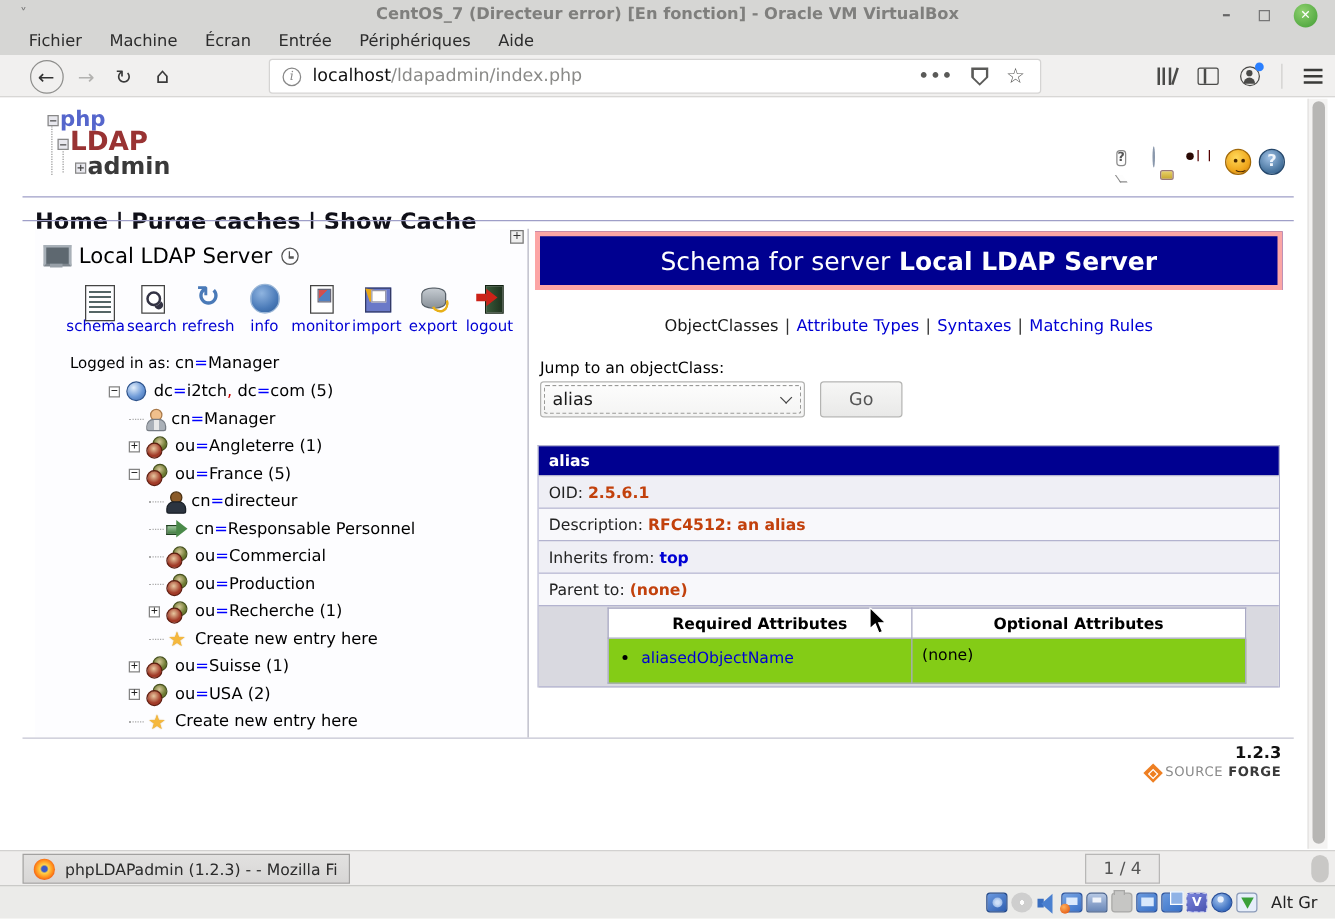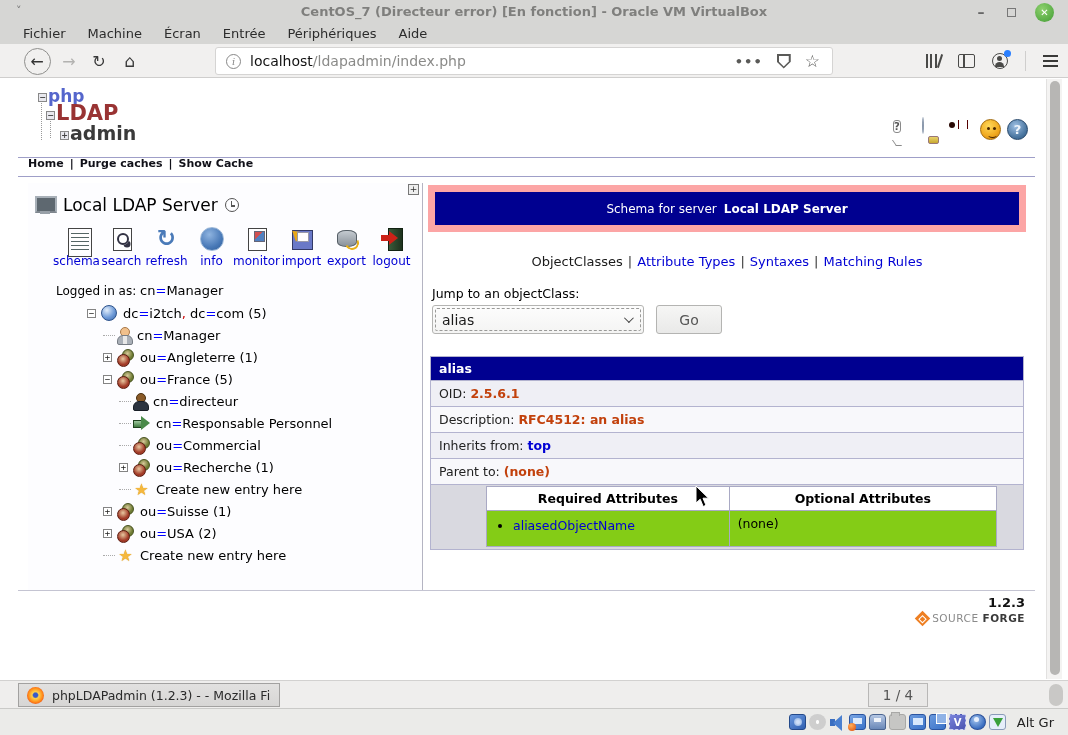--- a/index.html
+++ b/index.html
@@ -74,21 +74,21 @@
   .hd-bulb::after { content:""; position:absolute; left:6px; bottom:-3px; width:9px; height:6px; background:linear-gradient(#e8d26a,#c8a830); border:1px solid #977; border-radius:2px; }
   .hd-bug { width:18px; height:13px; margin-top:4px; background:radial-gradient(circle at 40% 35%, #f05040, #bb1208 70%); border-radius:50%; transform:rotate(-28deg); }
   .hd-bug::before { content:""; position:absolute; left:-2px; top:4px; width:6px; height:6px; background:#2a0a05; border-radius:50%; }
   .hd-bug::after { content:""; position:absolute; left:7px; top:2px; width:8px; height:9px; border-left:1.4px solid #500; border-right:1.4px solid #500; }
   .hd-smiley { width:21px; height:21px; border-radius:50%; background:radial-gradient(circle at 42% 32%, #ffd95a, #f0a81e 60%, #c87808); border:1px solid #a06808; }
   .hd-smiley::before { content:""; position:absolute; left:6px; top:7px; width:3px; height:3px; border-radius:50%; background:#4a2800; box-shadow:6px 0 0 #4a2800; }
   .hd-smiley::after { content:""; position:absolute; left:6px; top:10px; width:9px; height:6px; border:1.6px solid transparent; border-bottom-color:#4a2800; border-radius:50%; }
   .hd-qmark { width:21px; height:21px; border-radius:50%; background:radial-gradient(circle at 40% 32%, #9fc0e4, #49759f 65%, #2c5680); border:1px solid #24466a; color:#eef4fb; font-weight:bold; font-size:13px; text-align:center; line-height:20px; }
 
   .rule { position:absolute; left:18px; width:1017px; height:0; border-top:1px solid #9f9fc8; }
-  .top-nav { position:absolute; left:28px; top:79px; font-size:11px; font-weight:bold; color:#101018; }
+  .top-nav { position:absolute; left:28px; top:89px; font-size:18px; font-weight:bold; color:#101018; }
   .top-nav a { color:#101018; text-decoration:none; }
   .top-nav .sep { padding:0 6px; }
 
   
   .tree-panel { position:absolute; left:28px; top:105px; width:395px; height:407px; background:#fdfdff; border-right:1px solid #b4b4c2; border-bottom:0; }
   .tree-plus { position:absolute; right:3px; top:1px; width:11px; height:11px; border:1px solid #777; background:#eee; font-size:9px; line-height:9px; text-align:center; color:#333; }
   .server-line { position:absolute; left:6px; top:12px; display:flex; align-items:center; gap:7px; }
   .ic-computer { width:22px; height:18px; position:relative; }
   .ic-computer::before { content:""; position:absolute; left:1px; top:0; width:18px; height:13px; background:#5e6870; border:2.5px solid #a8b0b8; border-bottom-color:#7e868e; }
   .ic-computer::after { content:""; position:absolute; left:6px; bottom:0; width:10px; height:3px; background:#98a0a8; }
@@ -137,21 +137,21 @@
   .ic-people { width:17px; height:17px; position:relative; }
   .ic-people::before { content:""; position:absolute; right:0px; top:0px; width:10px; height:10px; border-radius:50%; background:radial-gradient(circle at 45% 35%, #d8c89a, #6d7b33 60%); border:1px solid #47511e; }
   .ic-people::after { content:""; position:absolute; left:0px; top:5px; width:11px; height:11px; border-radius:50%; background:radial-gradient(circle at 45% 35%, #e8c8a0, #a23b28 60%); border:1px solid #5e1e12; }
   .ic-arrow-right { width:17px; height:14px; position:relative; }
   .ic-arrow-right::before { content:""; position:absolute; left:0; top:4px; width:8px; height:6px; background:linear-gradient(180deg,#9ec89e,#3f7a3f); border:1px solid #1e421e; border-right:0; }
   .ic-arrow-right::after { content:""; position:absolute; left:8px; top:0px; width:0; height:0; border-top:7px solid transparent; border-bottom:7px solid transparent; border-left:9px solid #4a8a4a; }
   .ic-star { width:17px; height:17px; color:#f5b83d; font-size:16px; line-height:17px; text-align:center; text-shadow:0 0 1px #c88a10; }
 
   
   .schema-panel { position:absolute; left:428px; top:107px; width:598px; }
-  .schema-header { height:47px; background:#000090; border:7px solid #fca5a5; color:#fff; font-size:12px; display:flex; align-items:center; justify-content:center; }
+  .schema-header { height:47px; background:#000090; border:4px solid #fca5a5; color:#fff; font-size:20px; display:flex; align-items:center; justify-content:center; }
   .schema-header b { margin-left:7px; }
   .schema-links { margin-top:22px; text-align:center; font-size:13px; color:#222; }
   .schema-links a { color:#0000d4; text-decoration:none; }
   .schema-links .cur { color:#1a1a1a; }
   .schema-links .sep { padding:0 5px; color:#333; }
   .jump-label { margin-top:17px; font-size:12.5px; color:#000; padding-left:4px; }
   .jump-row { margin-top:4px; padding-left:4px; display:flex; gap:12px; }
   .jump-select { width:212px; height:29px; background:linear-gradient(180deg,#fdfdfd,#f4f4f3); border:1px solid #b4b4b2; border-radius:3px; position:relative; display:flex; align-items:center; padding-left:9px; font-size:14px; color:#1a1a1a; }
   .jump-select .focus { position:absolute; inset:2px; border:1px dashed #9a9a98; border-radius:2px; pointer-events:none; }
   .jump-select .chev { position:absolute; right:12px; top:10px; width:7px; height:7px; border-right:1.8px solid #444; border-bottom:1.8px solid #444; transform:rotate(45deg) translateY(-2px); }
@@ -379,20 +379,25 @@
           <span class="exp-space"></span>
           <span class="t-ic ic-arrow-right"></span>
           <span class="tree-label">cn<span class="eq">=</span>Responsable Personnel</span>
         </div>
         <div class="tree-row" style="padding-left: 91px;">
           <span class="exp-space"></span>
           <span class="t-ic ic-people"></span>
           <span class="tree-label">ou<span class="eq">=</span>Commercial</span>
         </div>
         <div class="tree-row" style="padding-left: 91px;">
+          <span class="exp-space"></span>
+          <span class="t-ic ic-people"></span>
+          <span class="tree-label">ou<span class="eq">=</span>Production</span>
+        </div>
+        <div class="tree-row" style="padding-left: 91px;">
           <span class="expander">+</span>
           <span class="t-ic ic-people"></span>
           <span class="tree-label">ou<span class="eq">=</span>Recherche (1)</span>
         </div>
         <div class="tree-row" style="padding-left: 91px;">
           <span class="exp-space"></span>
           <span class="t-ic ic-star">★</span>
           <span class="tree-label">Create new entry here</span>
         </div>
         <div class="tree-row" style="padding-left: 75px;">

